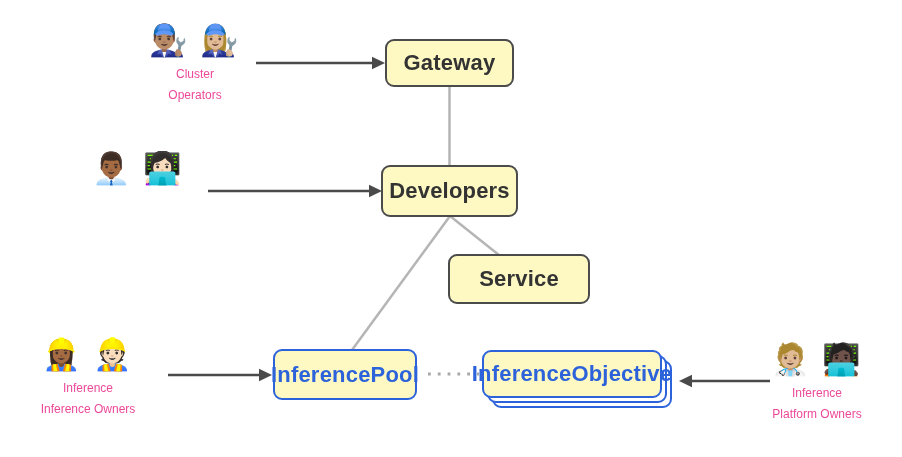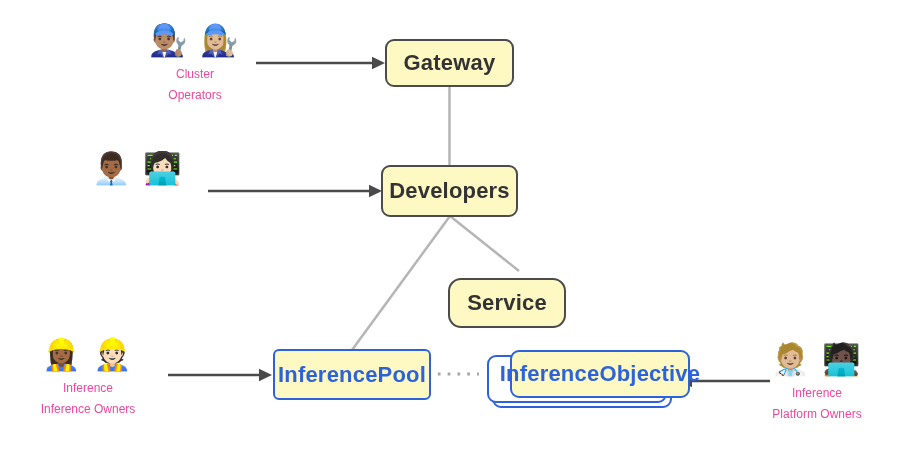--- a/index.html
+++ b/index.html
@@ -33,22 +33,22 @@
     font-weight: 700;
     font-size: 22px;
     letter-spacing: 0.2px;
     z-index: 3;
   }
   .node-gray { border: 2.5px solid #4b4b4b; color: #333333; }
   .node-blue { border: 2.5px solid #2d63da; color: #2d63da; }
 
   #node-gateway       { left: 385px; top: 39px;  width: 129px; height: 48px; }
   #node-httproute     { left: 381px; top: 165px; width: 137px; height: 52px; }
-  #node-service       { left: 448px; top: 278px; width: 118px; height: 50px; border-radius: 13px; }
-  #node-inferencepool { left: 273px; top: 349px; width: 158px; height: 51px; border-radius: 6px; }
+  #node-service       { left: 448px; top: 254px; width: 142px; height: 50px; }
+  #node-inferencepool { left: 273px; top: 349px; width: 144px; height: 51px; }
 
   
   .objective-stack {
     position: absolute;
     left: 482px;
     top: 350px;
     width: 192px;
     height: 60px;
     z-index: 3;
   }
@@ -62,21 +62,20 @@
     border-radius: 9px;
   }
   .layer-3 { left: 10px; top: 10px; z-index: 1; }
   .layer-2 { left: 5px;  top: 5px;  z-index: 2; }
   .stack-top {
     left: 0;
     top: 0;
     width: 180px;
     height: 48px;
     z-index: 3;
-    margin-left: 28px;
   }
 
   
   .persona {
     position: absolute;
     margin: 0;
     width: 160px;
     text-align: center;
     z-index: 2;
   }

